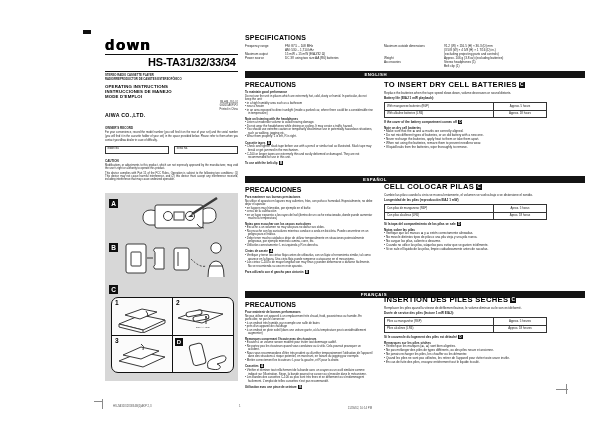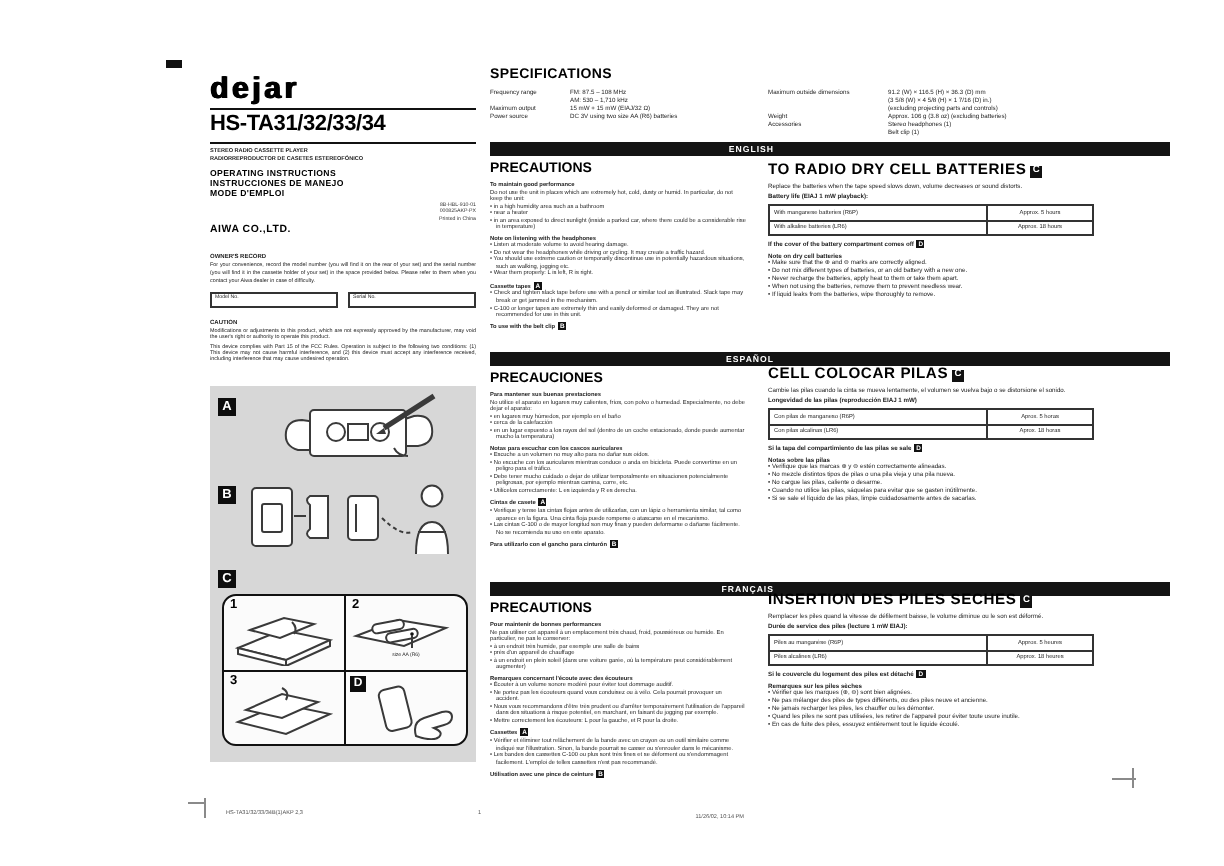--- a/index.html
+++ b/index.html
@@ -6,21 +6,21 @@
   .doc{position:relative;width:612px;height:433px;background:#ffffff;overflow:hidden;
        font-family:"Liberation Sans","DejaVu Sans",sans-serif;color:#1c1c1c;}
   
   .regmark{position:absolute;left:83px;top:30px;width:8px;height:3.5px;background:#111;}
   .cmark{position:absolute;background:#8a8a8a;}
   
   .col-left{position:absolute;left:105px;top:38px;width:133px;}
   .brand{font-size:15px;font-weight:bold;letter-spacing:1.8px;line-height:14px;color:#000;
          text-shadow:0.5px 0 0 #000, -0.3px 0 0 #000;}
   .rule{height:1px;background:#111;margin-top:2px;}
-  .model{font-size:11px;font-weight:bold;line-height:13px;margin-top:1px;letter-spacing:-0.2px;color:#000;}
+  .model{font-size:11px;font-weight:bold;line-height:13px;margin-top:1px;letter-spacing:-0.2px;color:#000;margin-left:43px;}
   .sub{margin-top:2px;font-size:2.8px;font-weight:bold;line-height:3.5px;}
   .sub2{font-size:2.8px;font-weight:bold;line-height:3.5px;}
   .instr{margin-top:4px;font-size:4.3px;font-weight:bold;line-height:4.9px;letter-spacing:0.2px;color:#000;}
   .codes{position:absolute;right:0;top:63px;font-size:2.6px;line-height:3.4px;text-align:right;color:#333;}
   .company{margin-top:12px;font-size:5.2px;font-weight:bold;letter-spacing:0.3px;color:#000;}
   .or-head{margin-top:8px;font-size:3px;font-weight:bold;}
   .or-body{margin-top:1px;font-size:2.7px;line-height:3.9px;text-align:justify;}
   .idrow{display:flex;gap:5px;margin-top:3.5px;}
   .idbox{flex:1;height:8px;border:0.6px solid #333;font-size:2.6px;padding:0.5px 1.5px;box-sizing:border-box;}
   .ca-head{margin-top:5px;font-size:3px;font-weight:bold;}
@@ -85,21 +85,21 @@
 
 <div class="doc">
 
   <div class="regmark"></div>
   <div class="cmark" style="left:94px;top:401px;width:8px;height:0.7px;"></div>
   <div class="cmark" style="left:102px;top:399px;width:0.7px;height:10px;"></div>
   <div class="cmark" style="left:556px;top:389px;width:12px;height:0.7px;"></div>
   <div class="cmark" style="left:566px;top:384px;width:0.7px;height:10px;"></div>
 
   <div class="col-left">
-    <div class="brand">dejar</div>
+    <div class="brand">down</div>
     <div class="rule"></div>
     <div class="model">HS-TA31/32/33/34</div>
     <div class="rule"></div>
     <div class="sub">STEREO RADIO CASSETTE PLAYER</div>
     <div class="sub2">RADIORREPRODUCTOR DE CASETES ESTEREOFÓNICO</div>
     <div class="instr">
       <div>OPERATING INSTRUCTIONS</div>
       <div>INSTRUCCIONES DE MANEJO</div>
       <div>MODE D'EMPLOI</div>
     </div>
@@ -258,21 +258,21 @@
       <div class="bu">You should use extreme caution or temporarily discontinue use in potentially hazardous situations, such as walking, jogging etc.</div>
       <div class="bu">Wear them properly: L is left, R is right.</div>
       <div class="h"><span>Cassette tapes</span><span class="ref">A</span></div>
       <div class="bu">Check and tighten slack tape before use with a pencil or similar tool as illustrated. Slack tape may break or get jammed in the mechanism.</div>
       <div class="bu">C-100 or longer tapes are extremely thin and easily deformed or damaged. They are not recommended for use in this unit.</div>
       <div class="h"><span>To use with the belt clip</span><span class="ref">B</span></div>
     </div>
   </div>
 
   <div class="batt b-en">
-    <div class="sectitle-b"><span>TO RADIO DRY CELL BATTERIES</span><span class="bigref">C</span></div>
+    <div class="sectitle-b"><span>TO INSERT DRY CELL BATTERIES</span><span class="bigref">C</span></div>
     <div class="battbody">
       <div>Replace the batteries when the tape speed slows down, volume decreases or sound distorts.</div>
       <div class="h">Battery life (EIAJ 1 mW playback):</div>
       <div class="btbl">
         <div class="brow">
           <div class="bcell">With manganese batteries (R6P)</div>
           <div class="bcell bval">Approx. 5 hours</div>
         </div>
         <div class="brow">
           <div class="bcell">With alkaline batteries (LR6)</div>

